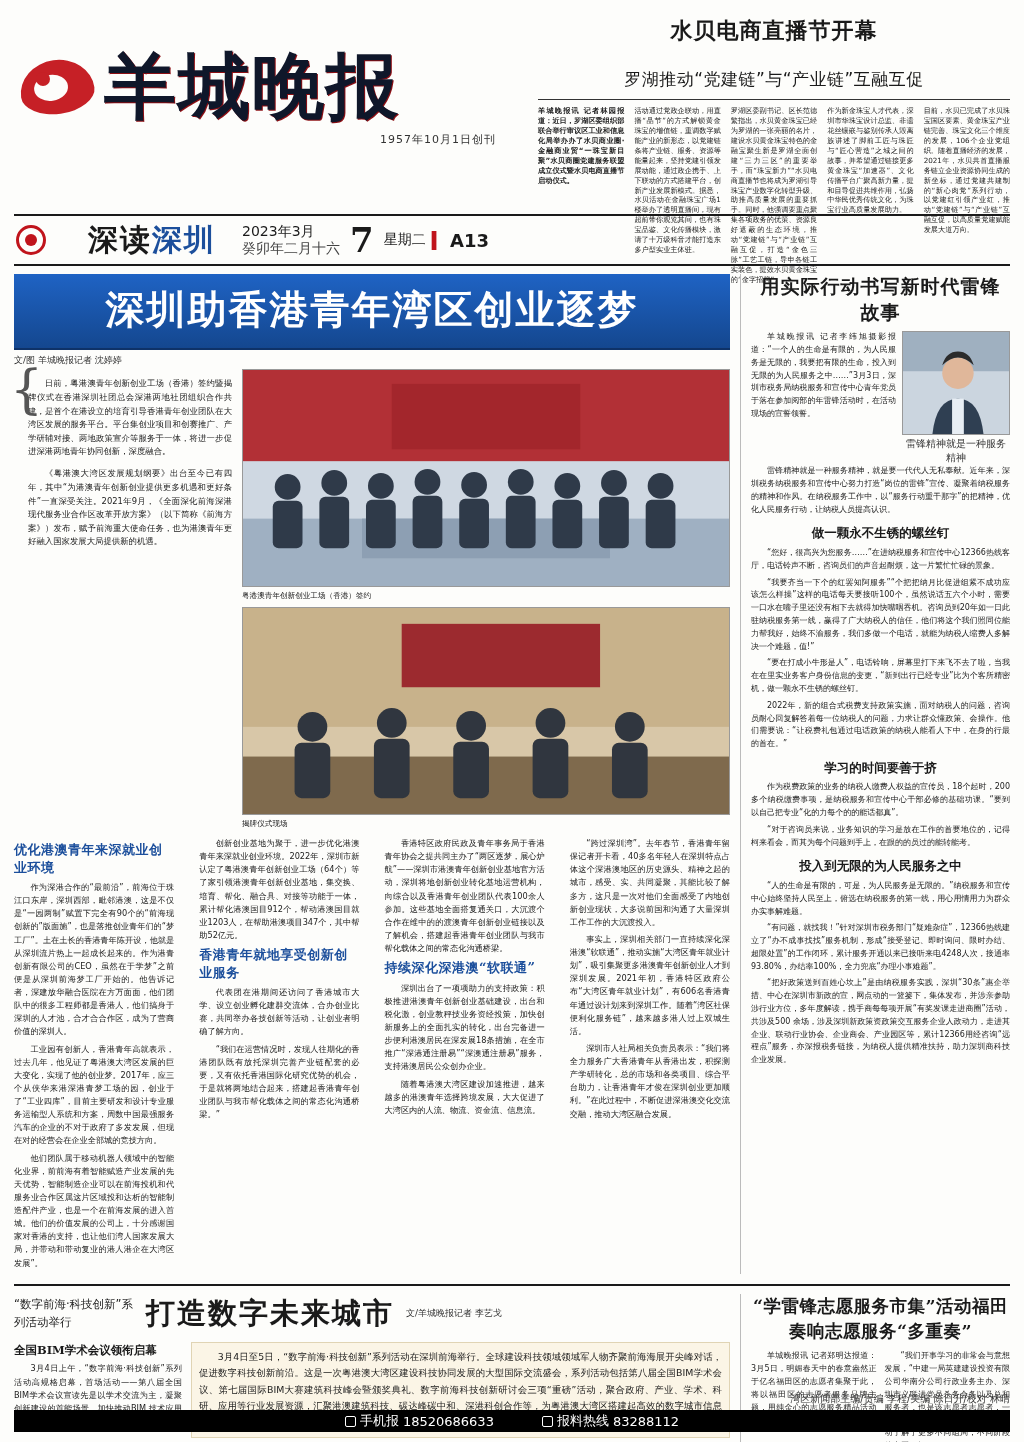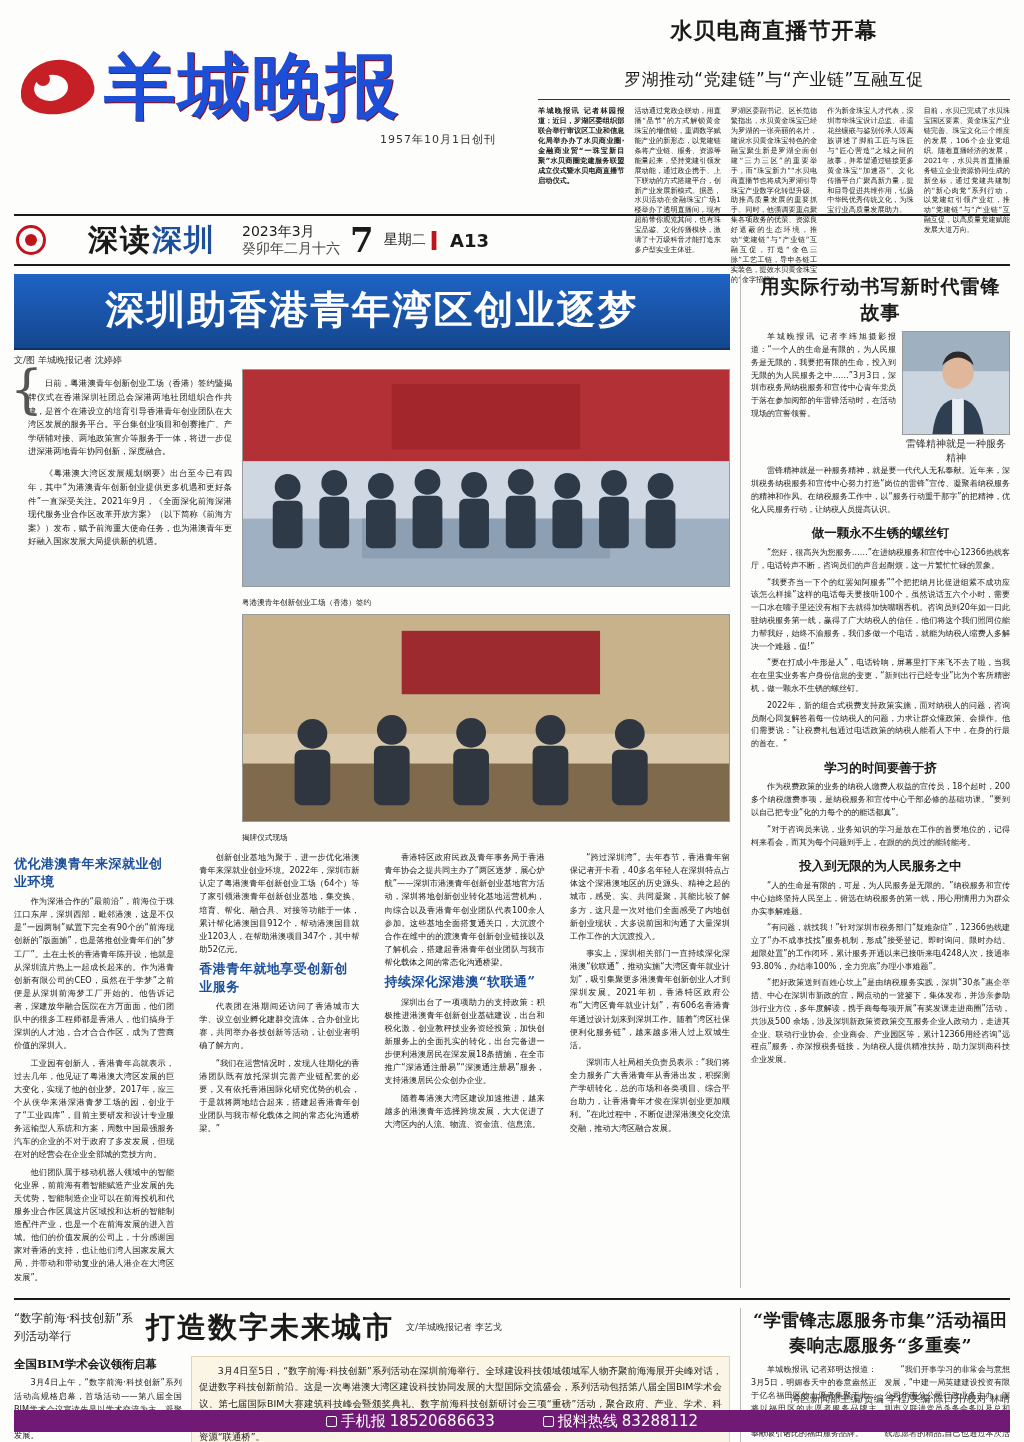--- a/index.html
+++ b/index.html
@@ -28,21 +28,21 @@
   }
   .logo-mark .swirl:after{
     content:""; position:absolute; left:14px; top:14px; width:34px; height:26px;
     background:#fdfdfb; border-radius:50%;
   }
   .logo-mark .dot {
     position:absolute; left:22px; top:22px; width:14px; height:14px; background:#c62026; border-radius:50%;
   }
   .paper-name {
     font-family:"DejaVu Serif", serif;
-    font-size:72px; font-weight:bold; color:#1d4ed8;
+    font-size:72px; font-weight:bold; color:#0f172a;
     letter-spacing:2px; line-height:1; white-space:nowrap;
     text-shadow:1px 1px 0 #8d0f14;
   }
   .founded { text-align:right; font-size:11px; color:#333; margin-top:10px; padding-right:18px; letter-spacing:1px;}
 
   .topright { flex:1; padding-left:24px; padding-top:6px; }
   .tr-head { text-align:center; }
   .tr-title { font-family:"DejaVu Serif", serif; font-size:22px; font-weight:bold; letter-spacing:1px; }
   .tr-sub { font-size:17px; margin-top:22px; letter-spacing:.5px; }
   .tr-rule { border:0; border-top:1px solid #333; margin:8px 0 6px; }
@@ -81,21 +81,21 @@
   .lead-area { display:flex; gap:10px; margin-top:2px; }
   .lead-text { width:218px; position:relative; }
   .brace { position:absolute; left:-4px; top:0; font-size:52px; color:#555; font-family:"DejaVu Serif",serif; line-height:.8;}
   .lead-p { font-size:8.4px; line-height:1.62; text-align:justify; text-indent:2em; padding-left:14px; }
   .photo {
     background:linear-gradient(160deg,#c9d3de,#94a4b7);
     position:relative; overflow:hidden;
   }
   .photo-frame { border:1px solid #999; }
 
-  .cap-line { font-size:7.6px; color:#222; margin-top:11px; }
+  .cap-line { font-size:7.6px; color:#222; margin-top:4px; }
 
   .col4 { display:flex; gap:25px; margin-top:8px; }
   .col4 > div { flex:1; }
   .subhead {
     color:#1c4f9c; font-family:"DejaVu Serif", serif; font-weight:bold;
     font-size:13px; line-height:1.35; margin:4px 0 5px; letter-spacing:.5px;
   }
   p.body { font-size:8.2px; line-height:1.6; text-align:justify; text-indent:2em; margin:0 0 4px; }
 
   
@@ -115,21 +115,21 @@
   .b-headrow { display:flex; align-items:center; gap:12px; }
   .boxed { background:#fbf5e6; border:1px solid #e0d4b4; padding:6px 7px; }
   .small-head { font-family:"DejaVu Serif",serif; font-size:11.5px; font-weight:bold; line-height:1.45; margin:0 0 4px; }
   .br-title { font-family:"DejaVu Serif",serif; font-size:17.5px; font-weight:bold; line-height:1.45; text-align:center; letter-spacing:.5px;}
   .br-cols { display:flex; gap:8px; margin-top:6px; }
   .br-cols > div { flex:1; }
 
   
   .footer { position:absolute; left:14px; right:14px; bottom:10px; }
   .f-credits { text-align:right; font-size:10px; color:#333; margin-bottom:4px; }
-  .f-bar { background:#701a75; color:#fff; height:22px; display:flex; align-items:center; justify-content:center; gap:48px; font-size:15px; }
+  .f-bar { background:#000000; color:#fff; height:22px; display:flex; align-items:center; justify-content:center; gap:48px; font-size:13px; }
   .f-bar .item { display:flex; align-items:center; gap:4px; }
   .f-ic { width:11px; height:11px; display:inline-block; border:1px solid #fff; border-radius:2px; }
 </style>
 </head>
 <body>
 
 <div class="page">
 
   <div class="topband">
 

